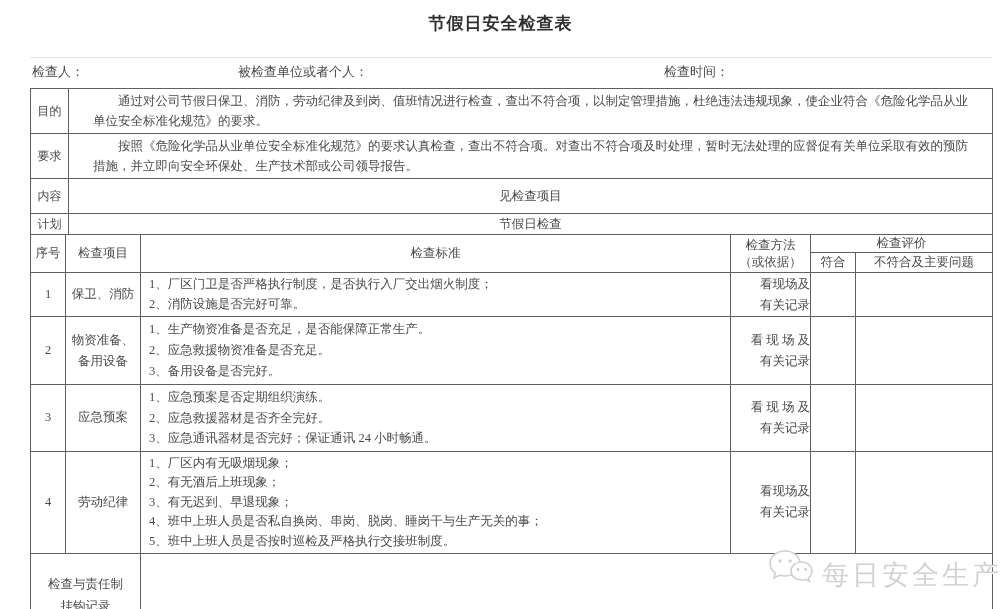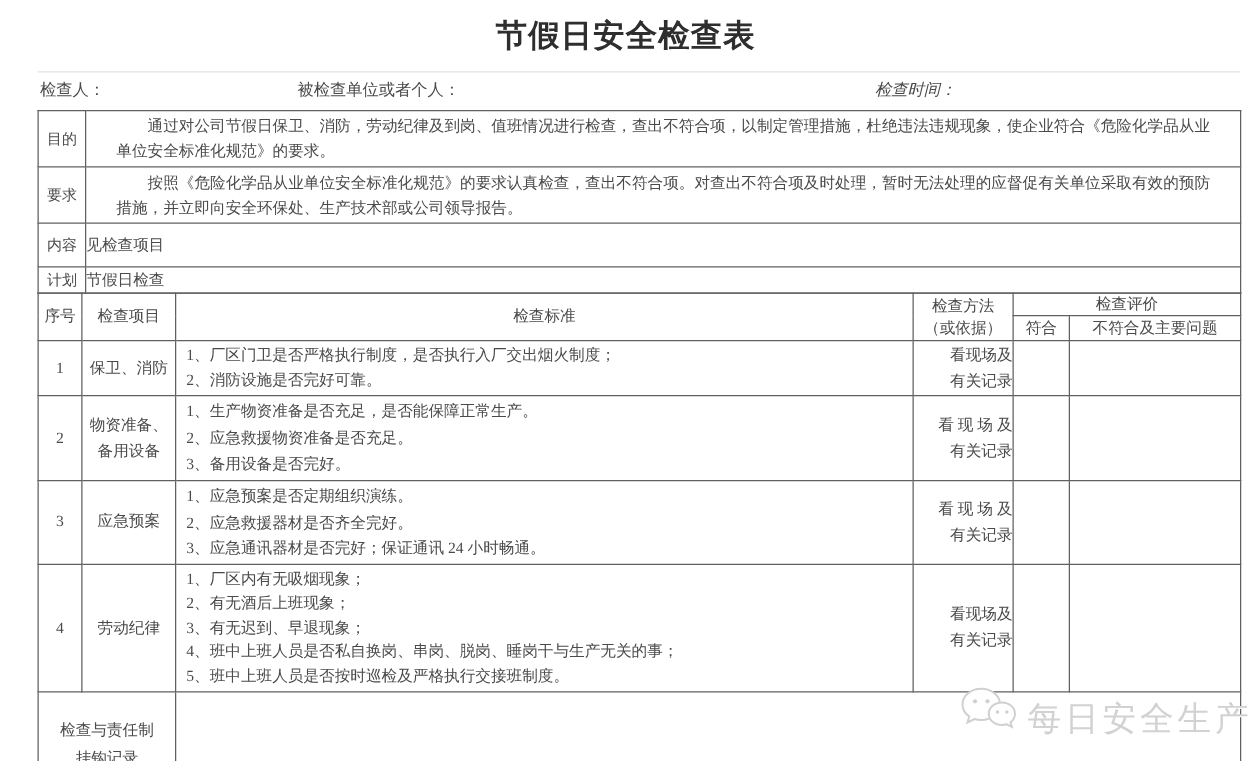--- a/index.html
+++ b/index.html
@@ -14,21 +14,21 @@
     height: 609px;
     background: #fff;
     overflow: hidden;
   }
   .doc-title {
     position: absolute;
     top: 12px;
     left: 0;
     width: 100%;
     text-align: center;
-    font-size: 25px;
+    font-size: 17px;
     font-weight: bold;
     color: #2e2e2e;
     letter-spacing: 1px;
   }
   .hairline {
     position: absolute;
     top: 57px;
     left: 30px;
     width: 962px;
     height: 1px;
@@ -38,21 +38,21 @@
     position: absolute;
     top: 63px;
     left: 0;
     width: 1001px;
     height: 18px;
     font-size: 13px;
   }
   .info-row span { position: absolute; white-space: nowrap; }
   .info-inspector { left: 32px; }
   .info-unit { left: 238px; }
-  .info-time { left: 700px; font-style: italic; }
+  .info-time { left: 664px; }
 
   .tables {
     position: absolute;
     left: 30px;
     top: 88px;
     width: 962px;
   }
   table {
     border-collapse: collapse;
     table-layout: fixed;
@@ -69,21 +69,21 @@
   .t-main { margin-top: -1px; }
 
   
   .meta-label { text-align: center; font-size: 12px; }
   .meta-text {
     text-align: left;
     padding: 2px 24px;
     line-height: 20px;
     text-indent: 2em;
   }
-  .meta-center { text-align: left; }
+  .meta-center { text-align: center; }
 
   
   .c { text-align: center; }
   .pre { white-space: pre-line; }
   .standard-cell {
     text-align: left;
     padding: 2px 4px 2px 8px;
     line-height: 19.5px;
     white-space: pre-line;
     vertical-align: middle;

